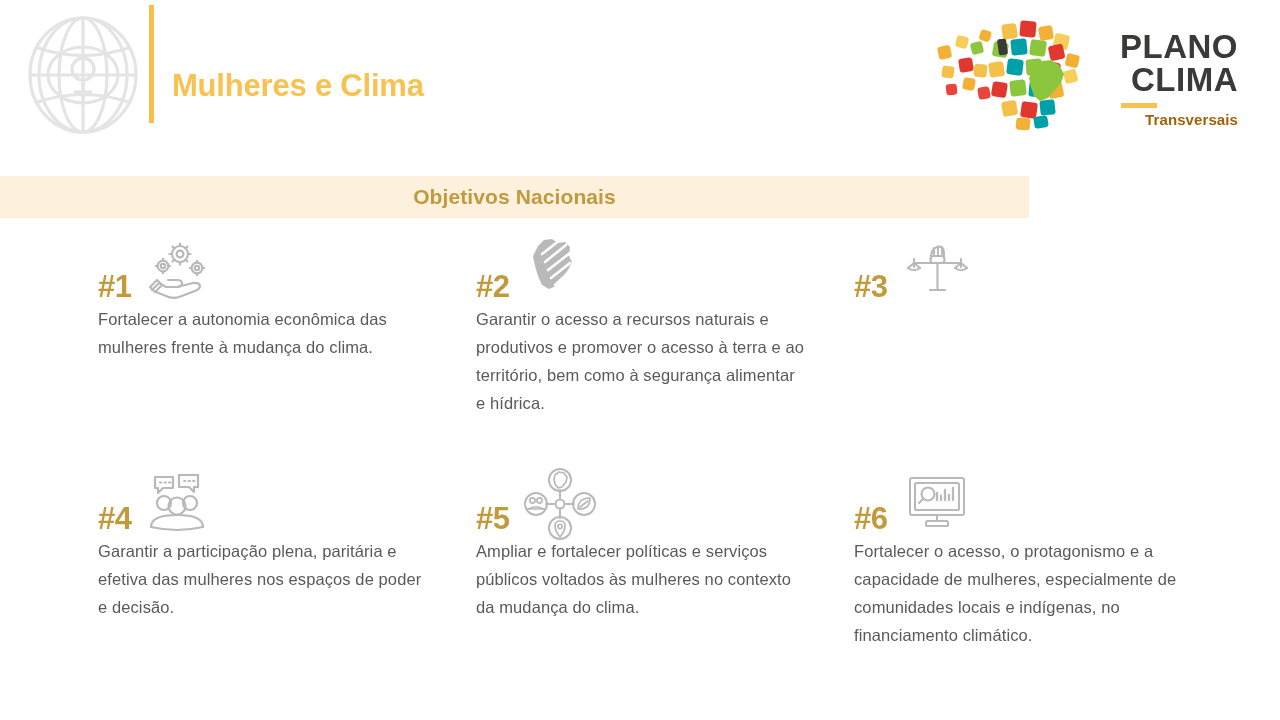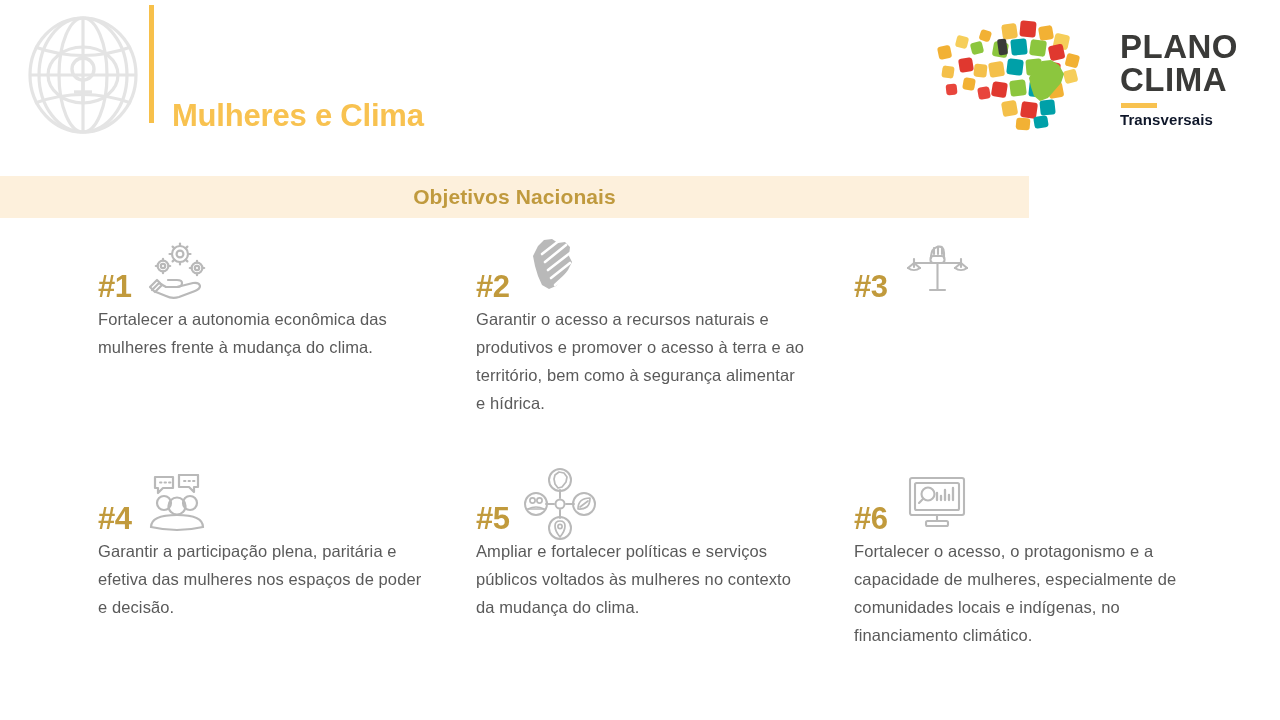--- a/index.html
+++ b/index.html
@@ -28,59 +28,59 @@
     width: 122px; height: 122px;
   }
   .title-bar {
     position: absolute;
     left: 149px; top: 5px;
     width: 5px; height: 118px;
     background: #F7C04A;
   }
   .slide-title {
     position: absolute;
-    left: 172px; top: 98px;
+    left: 172px; top: 68px;
     font-size: 31px;
     font-weight: bold;
     color: #F8C250;
     letter-spacing: -0.2px;
     white-space: nowrap;
   }
 
   
   .logo {
     position: absolute;
     left: 930px; top: 12px;
     width: 320px; height: 122px;
   }
   .logo-globe {
     position: absolute;
     left: 0; top: 0;
     width: 185px; height: 120px;
   }
   .logo-text {
     position: absolute;
-    left: 190px; top: 18px;
+    left: 190px; top: 18px; text-align: right;
   }
   .logo-plano, .logo-clima {
     font-size: 33px;
     font-weight: bold;
     color: #3A3A38;
     line-height: 33px;
     letter-spacing: 0.5px;
   }
   .logo-rule {
     width: 36px; height: 5px;
     background: #F8C250;
     margin: 7px 0 3px 1px;
   }
   .logo-sub {
     font-size: 15px;
     font-weight: bold;
-    color: #0f172a;
+    color: #a16207;
     letter-spacing: 0.1px;
   }
 
   
   .banner {
     position: absolute;
     left: 0; top: 176px;
     width: 1029px; height: 42px;
     background: #FDF0DC;
     display: flex;

